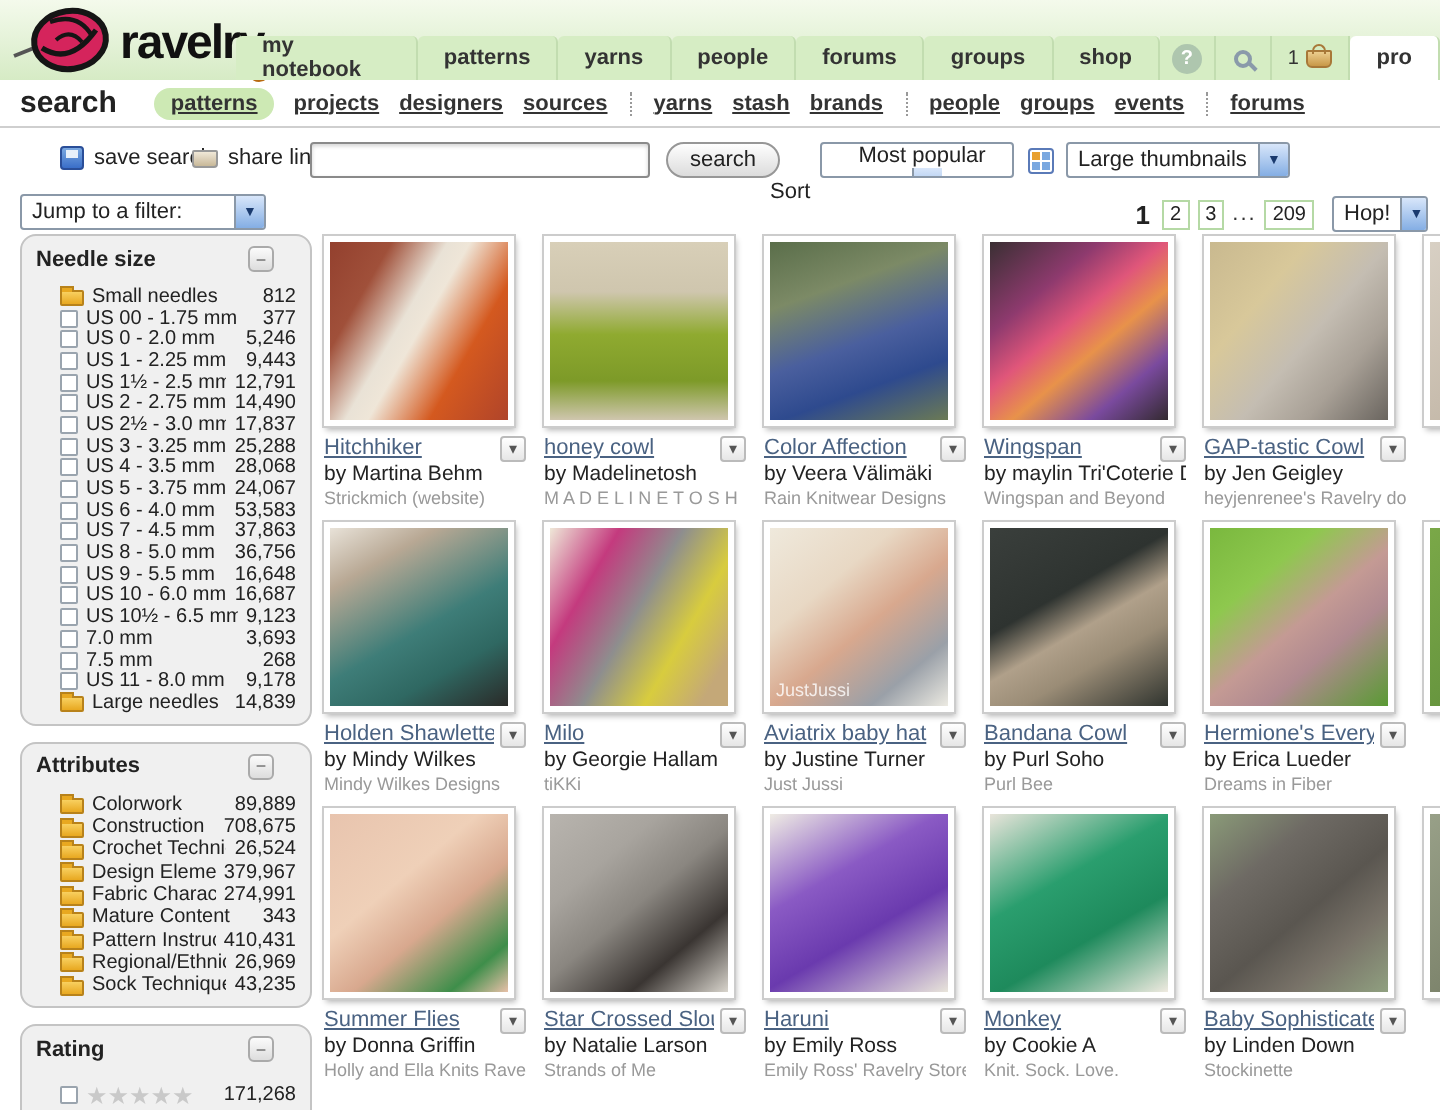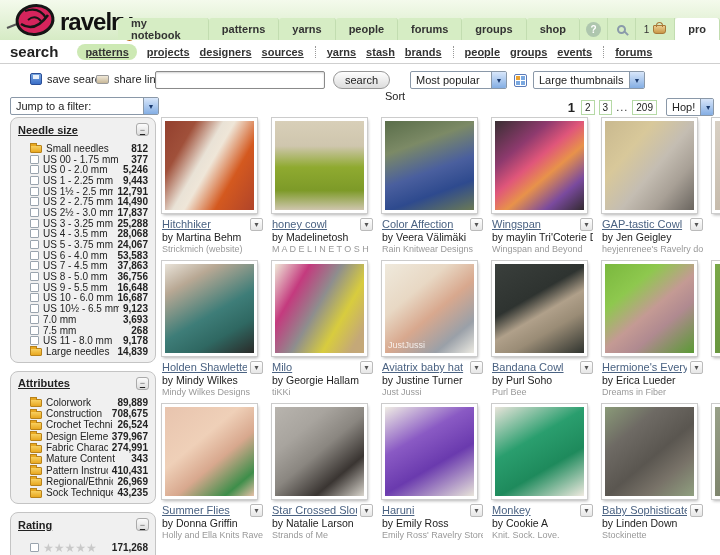--- a/index.html
+++ b/index.html
@@ -61,36 +61,36 @@
   
   .filterbar { position:absolute; top:97px; left:10px; }
   .pagination { position:absolute; top:98px; right:6px; display:flex; align-items:center; gap:4px; }
   .pg-current { font-size:13px; font-weight:bold; margin-right:2px; }
   .pgbox { min-width:13px; height:15px; border:1px solid #b5d9a5; background:#fff; display:flex;
     align-items:center; justify-content:center; padding:0 3px; font-size:10px; cursor:pointer; }
   .pg-ellipsis { color:#333; letter-spacing:1px; }
   
   .sidebar { position:absolute; left:10px; top:117px; width:146px; }
   .panel { background:#f0f0f0; border:1px solid #c4c4c4; border-radius:8px; margin-bottom:8px; padding-bottom:5px; }
-  .panel-head { display:flex; align-items:center; justify-content:space-between; padding:5px 6px 4px 7px;text-decoration:underline; }
+  .panel-head { display:flex; align-items:center; justify-content:space-between; padding:5px 18px 4px 7px; }
   .panel-title { font-size:11px; font-weight:bold; }
   .collapse-btn { width:13px; height:13px; border:1px solid #aaa; border-radius:3px; color:#666;
     background:linear-gradient(#fbfbfb,#ddd); display:flex; align-items:center; justify-content:center;
     font-size:9px; cursor:pointer; }
   .panel-body { padding:3px 0 0 12px; }
   .frow { display:flex; align-items:center; gap:4px; padding:0 7px; height:10.7px; cursor:pointer; }
   .attr-body .frow { height:11.3px; }
   .fi { flex:none; display:inline-block; }
   .fi[data-name="checkbox"] { width:9px; height:9px; background:#fff; border:1px solid #9aa4ae; border-radius:1px; }
   .fi[data-name="folder-icon"] { width:12px; height:8px; background:linear-gradient(#f8d060,#e8a820);
     border:1px solid #b8821a; border-radius:1px; position:relative; margin-top:2px; }
   .fi[data-name="folder-icon"]::before { content:""; position:absolute; top:-3px; left:-1px; width:5px;
     height:2px; background:#e8a820; border:1px solid #b8821a; border-bottom:none; }
   .flabel { flex:1; font-size:10px; white-space:nowrap; overflow:hidden; }
-  .fcount { font-size:10px; text-align:left;font-weight:bold; }
+  .fcount { font-size:10px; text-align:left; }
   .rating-row { display:flex; align-items:center; gap:4px; padding:0 7px; height:15px; cursor:pointer; }
   .stars { flex:1; font-size:12px; line-height:12px; }
   .star-filled { color:#f0a81c; } .star-empty { color:#c9c9c9; }
   
   .grid { position:absolute; left:162px; top:118px; width:558px; display:grid;
     grid-template-columns:repeat(5, 101px); column-gap:9px; row-gap:6px; }
   .card { width:101px; }
   .thumb { width:95px; height:95px; border:3px solid #fff; outline:1px solid #ccc;
     box-shadow:1px 2px 3px rgba(0,0,0,.3); position:relative; cursor:pointer; }
   .wm { position:absolute; bottom:3px; left:3px; color:rgba(255,255,255,.8); font-size:9px; }
@@ -189,38 +189,38 @@
     <span class="disk-icon" data-name="save-disk-icon"></span>
     <span data-name="save-search-label">save search</span>
   </div>
   <div class="tool-item" style="left:96px; top:3px;" data-name="share-link-button">
     <span class="share-icon" data-name="share-icon"></span>
     <span data-name="share-link-label">share link</span>
   </div>
   <input class="search-input" type="text" data-name="search-input" value="" style="">
   <button class="btn" style="position:absolute; left:333px; top:1px;" data-name="search-submit-button">search</button>
   <span style="position:absolute; left:385px; top:20px;" data-name="sort-label">Sort</span>
-  <div class="sel" style="position:absolute; left:410px; top:1px; width:97px;" data-name="sort-select">
+  <div class="sel" style="position:absolute; left:410px; top:1px; width:97px;flex-direction:column;" data-name="sort-select">
     <span data-name="sort-select-value">Most popular</span>
     <span class="sel-arrow" data-name="chevron-down-icon">▼</span>
   </div>
   <span class="gridview-icon" style="position:absolute; left:514px; top:4px;" data-name="thumbnail-view-icon">
       <i></i>
       <i></i>
       <i></i>
       <i></i>
     </span>
   <div class="sel" style="position:absolute; left:533px; top:1px; width:112px;" data-name="view-select">
     <span data-name="view-select-value">Large thumbnails</span>
     <span class="sel-arrow" data-name="chevron-down-icon">▼</span>
   </div>
 </div>
 
 <div class="filterbar" data-name="filter-jump-bar">
-  <div class="sel" style="width:149px;" data-name="jump-to-filter-select">
+  <div class="sel" style="width:123px;" data-name="jump-to-filter-select">
     <span data-name="jump-to-filter-value">Jump to a filter:</span>
     <span class="sel-arrow" data-name="chevron-down-icon">▼</span>
   </div>
 </div>
 <div class="pagination" data-name="pagination">
   <span class="pg-current" data-name="current-page">1</span>
   <span class="pgbox" data-name="page-button">2</span>
   <span class="pgbox" data-name="page-button">3</span>
   <span class="pg-ellipsis" data-name="page-ellipsis">...</span>
   <span class="pgbox" data-name="last-page-button">209</span>

